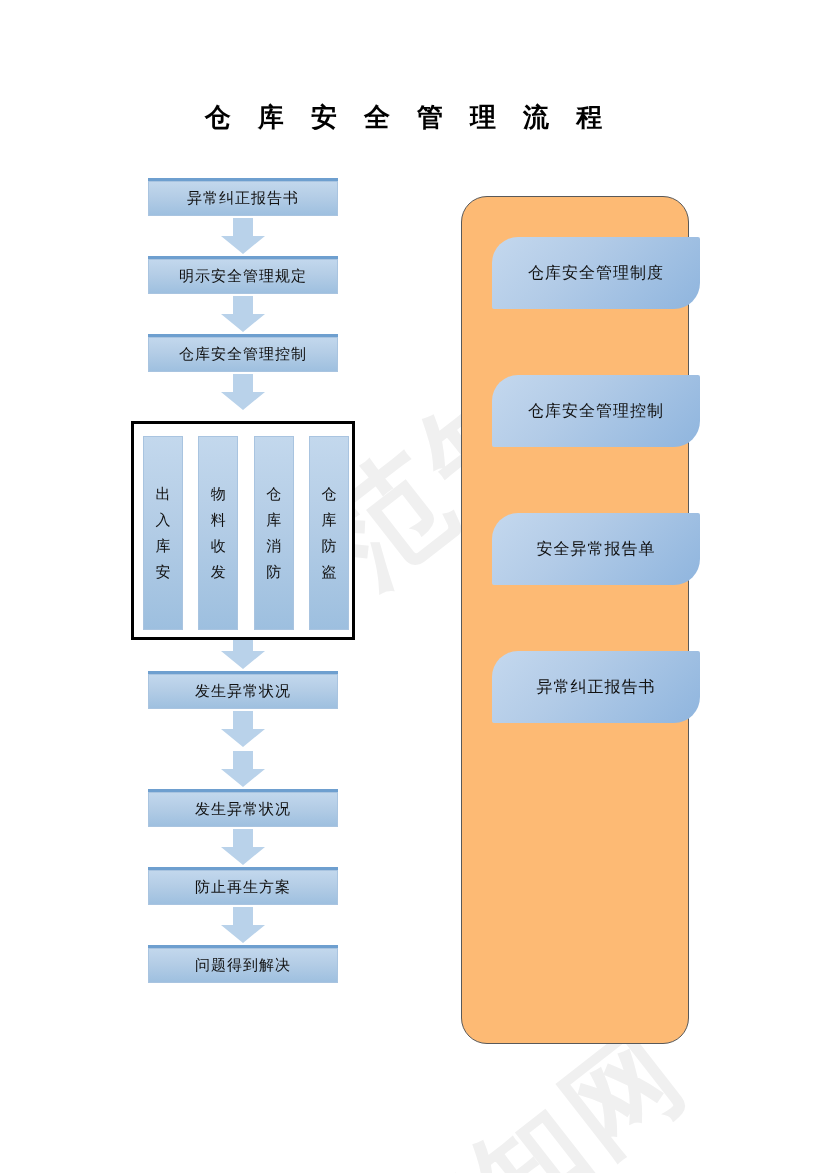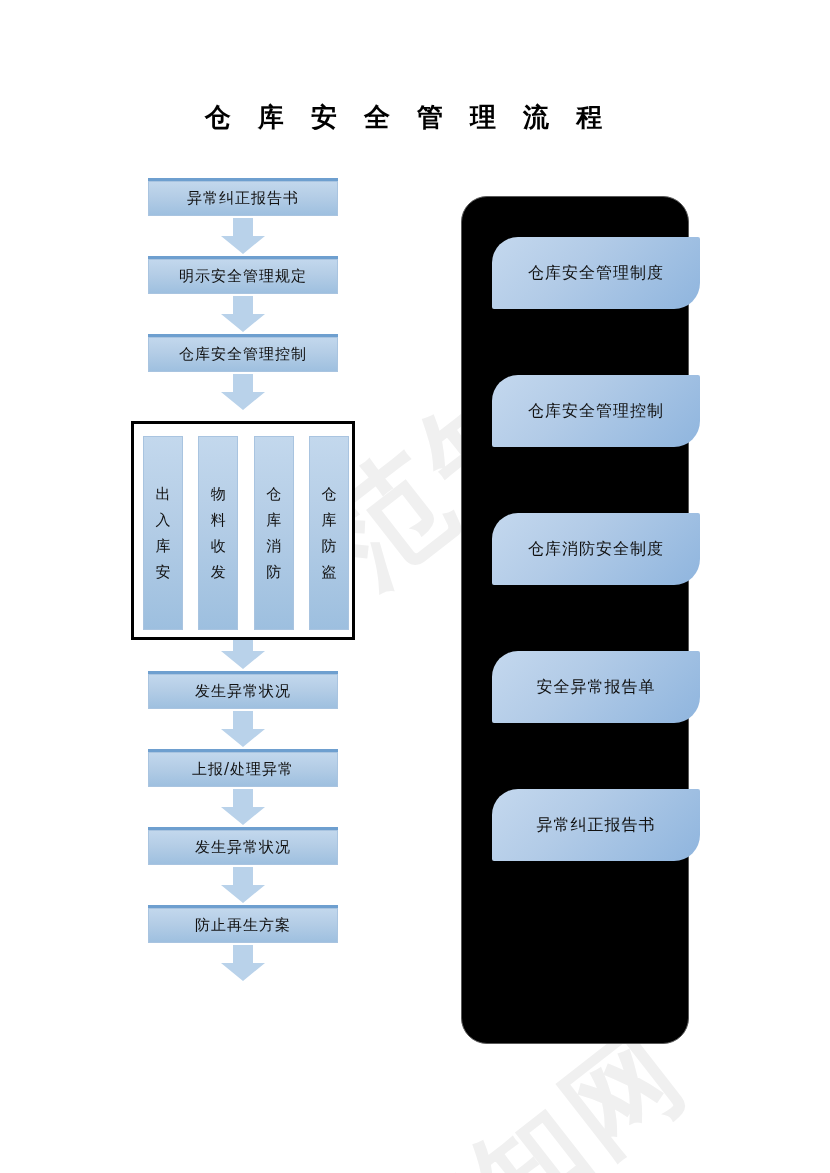--- a/index.html
+++ b/index.html
@@ -118,21 +118,21 @@
   
   #doc-panel {
     position: absolute;
     left: 461px;
     top: 196px;
     width: 228px;
     height: 848px;
     box-sizing: border-box;
     border: 1.5px solid #595959;
     border-radius: 26px;
-    background: #000000;
+    background: #fdba74;
   }
   #doc-list {
     position: absolute;
     left: 30px;
     top: 40px;
     width: 208px;
   }
   .doc-box {
     width: 208px;
     height: 72px;
@@ -201,23 +201,20 @@
 
     <div class="flow-box">
       <span>发生异常状况</span>
     </div>
     <div class="arrow">
       <svg width="46" height="40" viewBox="0 0 46 40">
           <polygon points="13,2 33,2 33,20 45,20 23,38 1,20 13,20" fill="#b9d2ea"></polygon>
         </svg>
     </div>
 
-    <div class="flow-box">
-      <span>上报/处理异常</span>
-    </div>
     <div class="arrow">
       <svg width="46" height="40" viewBox="0 0 46 40">
           <polygon points="13,2 33,2 33,20 45,20 23,38 1,20 13,20" fill="#b9d2ea"></polygon>
         </svg>
     </div>
 
     <div class="flow-box">
       <span>发生异常状况</span>
     </div>
     <div class="arrow">
@@ -228,20 +225,23 @@
 
     <div class="flow-box">
       <span>防止再生方案</span>
     </div>
     <div class="arrow">
       <svg width="46" height="40" viewBox="0 0 46 40">
           <polygon points="13,2 33,2 33,20 45,20 23,38 1,20 13,20" fill="#b9d2ea"></polygon>
         </svg>
     </div>
 
+    <div class="flow-box">
+      <span>问题得到解决</span>
+    </div>
 
   </div>
 
   <div id="vgroup">
     <div id="vgroup-inner">
 
       <div class="vbox">
         <span>出</span>
         <span>入</span>
         <span>库</span>
@@ -274,23 +274,20 @@
 
   <div id="doc-panel">
     <div id="doc-list">
       <div class="doc-box">
         <span>仓库安全管理制度</span>
       </div>
       <div class="doc-box">
         <span>仓库安全管理控制</span>
       </div>
       <div class="doc-box">
-        <span>仓库消防安全制度</span>
-      </div>
-      <div class="doc-box">
         <span>安全异常报告单</span>
       </div>
       <div class="doc-box">
         <span>异常纠正报告书</span>
       </div>
     </div>
   </div>
 
 </div>
 

